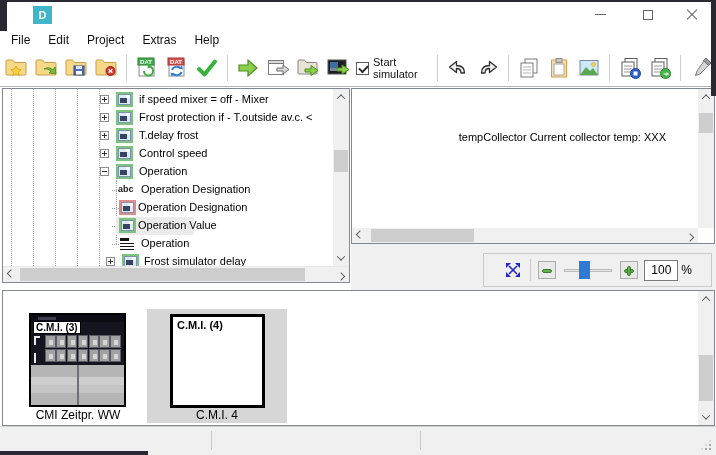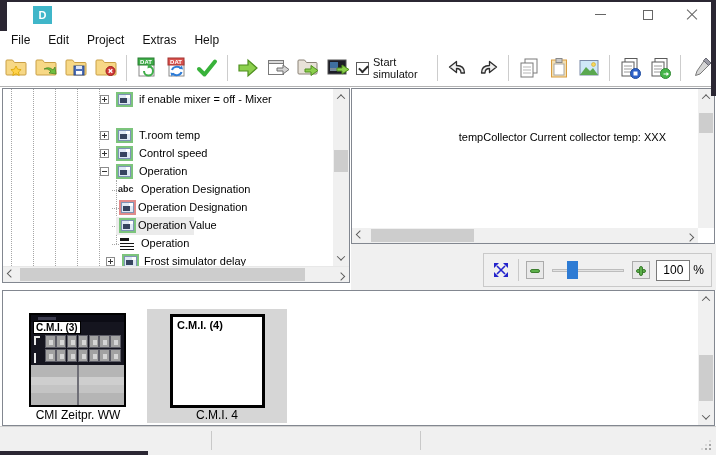--- a/index.html
+++ b/index.html
@@ -77,21 +77,21 @@
   .tree-vsb{right:0;top:0;width:16px;height:177px;}
   .tree-hsb{left:0;right:0;bottom:0;height:16px;border-top:1px solid #e8e8e8;}
   
   .rp-vsb{right:0;top:0;width:16px;height:139px;}
   .rp-hsb{left:0;right:16px;bottom:0;height:15px;}
   .bp-vsb{right:0;top:0;width:16px;bottom:0;}
   
   .pline{position:absolute;font-size:11px;white-space:nowrap;color:#000;margin-left:12px;}
   
   .zoombox{position:absolute;right:4px;top:9px;width:229px;height:34px;border:1px solid #c9c9c9;background:#f0f0f0;
-           display:flex;align-items:center;padding:0 7px;}
+           display:flex;align-items:center;padding:0 19px;}
   .fitbtn{width:20px;height:20px;display:flex;align-items:center;justify-content:center;}
   .zsep{width:1px;height:22px;background:#c9c9c9;margin:0 7px;}
   .zbtn{width:18px;height:18px;border:1px solid #ababab;background:#e9e9e9;position:relative;flex:0 0 auto;}
   .zbtn .pm-h{position:absolute;left:3px;top:7px;width:10px;height:4px;background:#5db04a;border:1px solid #3c7d2e;border-radius:2px;}
   .zbtn.plus .pm-v{position:absolute;left:6px;top:4px;width:4px;height:10px;background:#5db04a;border:1px solid #3c7d2e;border-radius:2px;}
   .slider{position:relative;flex:1;height:20px;margin:0 8px;}
   .strack{position:absolute;left:0;right:0;top:9px;height:3px;background:#e3e3e3;border:1px solid #bdbdbd;}
   .sthumb{position:absolute;left:15px;top:1px;width:11px;height:18px;background:#2d7bd4;}
   .zval{width:34px;height:21px;border:1px solid #7a7a7a;background:#fff;font-size:12px;text-align:center;
         font-family:"Liberation Sans",sans-serif;padding:0;margin:0 3px 0 6px;}
@@ -292,26 +292,31 @@
     <div class="gline" style="left:8px"></div>
     <div class="gline" style="left:30px"></div>
     <div class="gline" style="left:52px"></div>
     <div class="gline" style="left:74px"></div>
     <div class="gline" style="left:96px"></div>
     <div class="cline"></div>
 
     <div class="trow parent" style="top:2px">
       <span class="expand plus"></span>
       <span class="dicon"></span>
-      <span class="tlabel">if enable mixer = off - Mixer</span>
+      <span class="tlabel">if speed mixer = off - Mixer</span>
+    </div>
+    <div class="trow parent" style="top:20px">
+      <span class="expand plus"></span>
+      <span class="dicon"></span>
+      <span class="tlabel">Frost protection if - T.outside av.c. &lt;</span>
     </div>
     <div class="trow parent" style="top:38px">
       <span class="expand plus"></span>
       <span class="dicon"></span>
-      <span class="tlabel">T.room temp</span>
+      <span class="tlabel">T.delay frost</span>
     </div>
     <div class="trow parent" style="top:56px">
       <span class="expand plus"></span>
       <span class="dicon"></span>
       <span class="tlabel">Control speed</span>
     </div>
     <div class="trow parent" style="top:74px">
       <span class="expand"></span>
       <span class="dicon"></span>
       <span class="tlabel">Operation</span>

